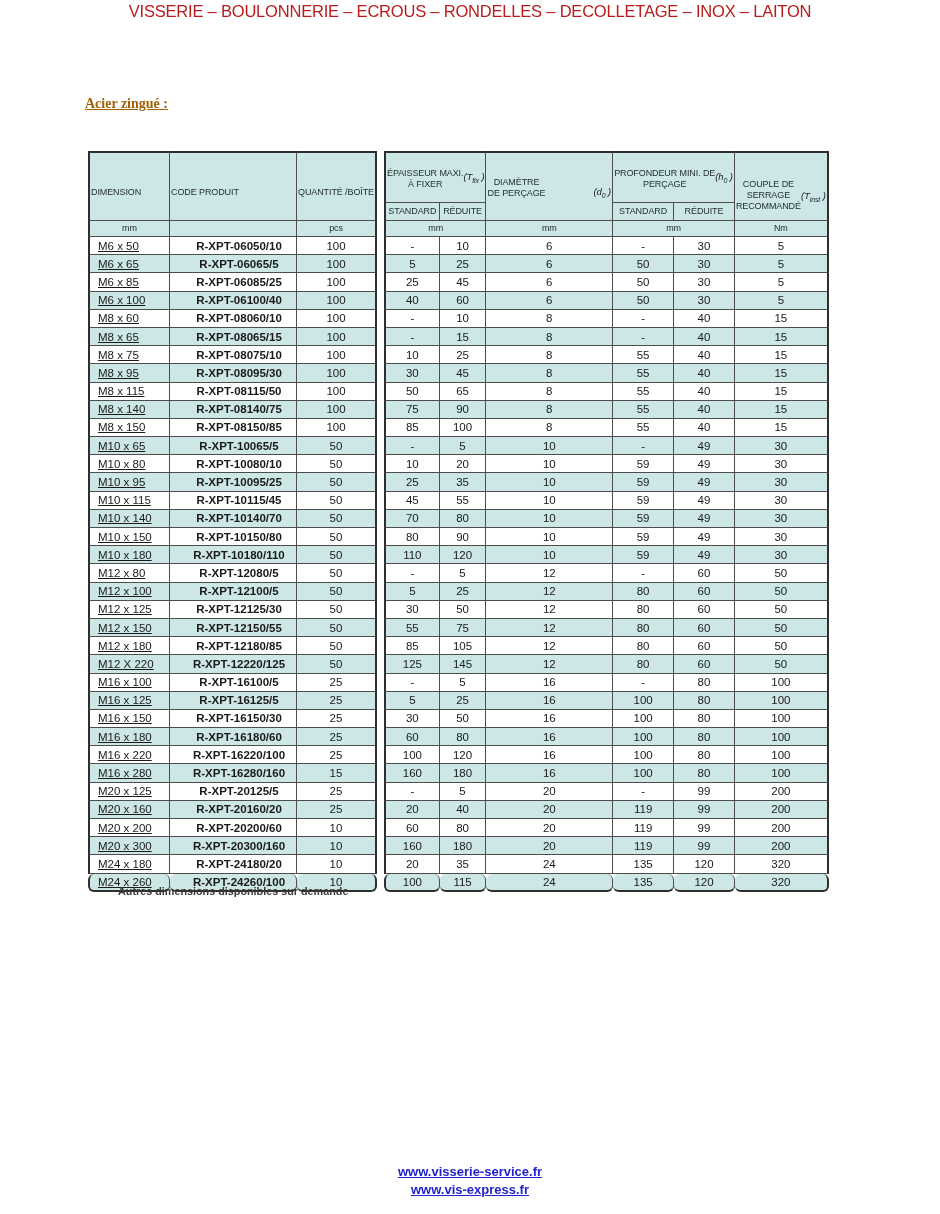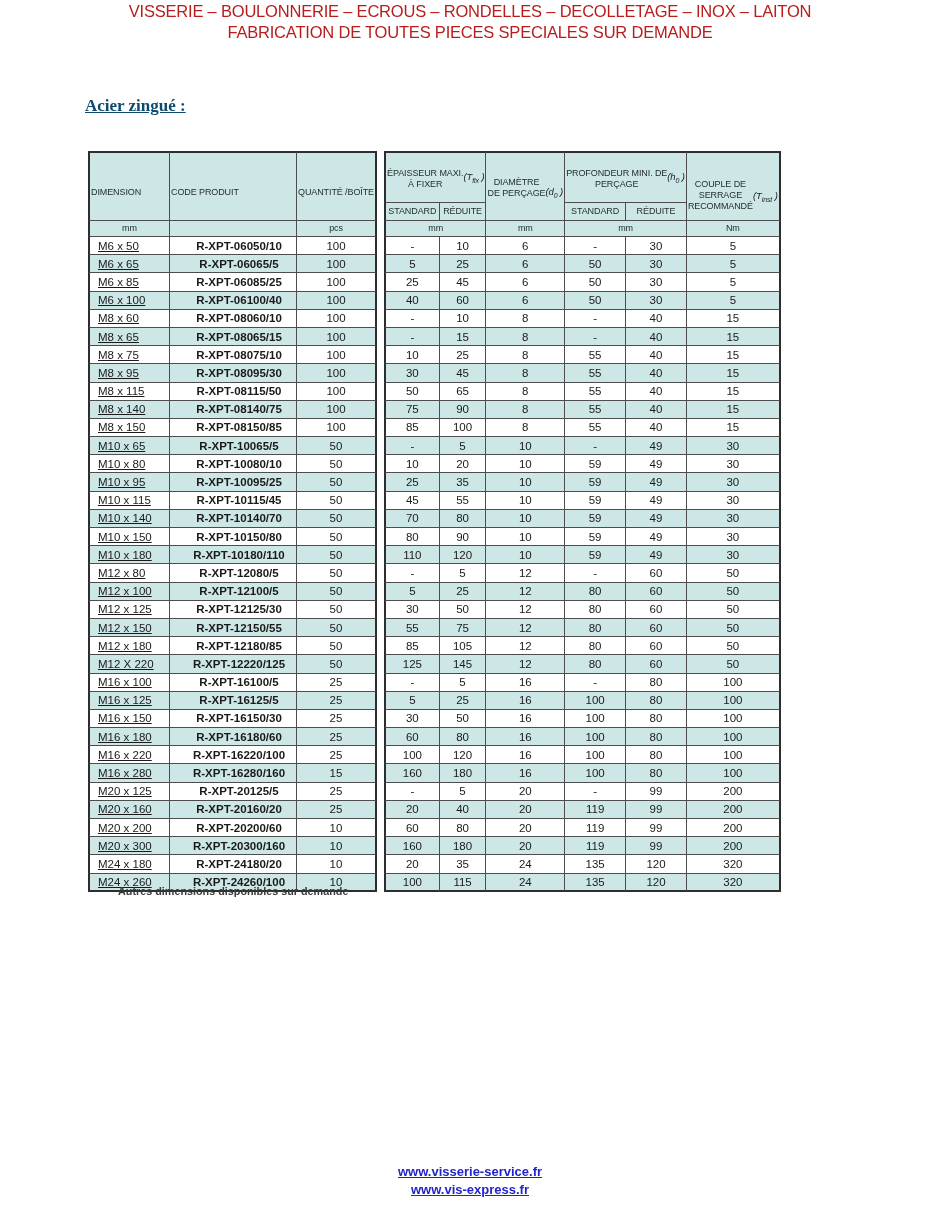--- a/index.html
+++ b/index.html
@@ -9,22 +9,22 @@
     font-family: "Liberation Sans", sans-serif; color:#1c1c1c;
     overflow: hidden;
   }
   .page-header {
     position:absolute; top:1px; left:0; width:100%;
     text-align:center; font-size:16.5px; line-height:21px; color:#b91c1c;
     letter-spacing:-0.2px;
   }
   .section-title {
     position:absolute; left:85px; top:96px;
-    font-family:"Liberation Serif", serif; font-weight:bold; font-size:17px;
-    text-decoration:underline; color:#0c4a6e;
+    font-family:"Liberation Serif", serif; font-weight:bold; font-size:14px;
+    text-decoration:underline; color:#a16207;
   }
   table.spec-table {
     position:absolute; left:88px; top:151px;
     border-collapse:separate; border-spacing:0; table-layout:fixed;
   }
   .spec-table col.c0{width:82px}.spec-table col.c1{width:127px}.spec-table col.c2{width:66px}
   .spec-table col.cg{width:7px}
   .spec-table col.c4{width:42px}.spec-table col.c5{width:43px}.spec-table col.c6{width:55px}
   .spec-table col.c7{width:48px}.spec-table col.c8{width:49px}.spec-table col.c9{width:81px}
 
@@ -33,21 +33,21 @@
     padding:0; text-align:center; vertical-align:middle;
     font-size:11.5px; color:#1a1a1a; overflow:hidden; white-space:nowrap;
   }
   .spec-table thead th {
     background: var(--fill,#cde6e6); font-weight:normal; font-size:9px;
     color:#1f2a2a; letter-spacing:-0.1px; line-height:11px;
   }
   .spec-table .bl2 { border-left:2px solid #2e2e2e; }
   .spec-table .br2 { border-right:2px solid #2e2e2e; }
   .spec-table .bt2 { border-top:2px solid #2e2e2e; }
-  .spec-table .bb2 { border-bottom:2px solid #2e2e2e; }
+  .spec-table .bb2 { border-bottom:2px solid #2e2e2e;border-radius:6px; }
   .spec-table .gap { border:none !important; background:#ffffff !important; }
 
   .spec-table thead tr.hr1 { height:52px; }
   .spec-table thead tr.hr2 { height:18px; }
   .spec-table thead tr.hr3 { height:16px; }
   .spec-table tbody tr { height:18.2px; }
   .spec-table tbody tr:nth-child(even) td:not(.gap) { background: var(--fill,#cde6e6); }
 
   .hcell { display:flex; flex-direction:row; justify-content:space-between;
            height:100%; padding:4px 1px 2px 1px; align-items:center; }
@@ -69,21 +69,20 @@
   .footer-links a {
     display:block; font-size:13px; font-weight:bold;
     color: var(--link,#2323cc); text-decoration:underline; cursor:pointer;
   }
 </style>
 </head>
 <body style="--fill: #cde6e6; --link: #2323cc;">
 
 <div class="page-header">
   <div>VISSERIE – BOULONNERIE – ECROUS – RONDELLES – DECOLLETAGE – INOX – LAITON</div>
-  <div>FABRICATION DE TOUTES PIECES SPECIALES SUR DEMANDE</div>
 </div>
 
 <div class="section-title">Acier zingué :</div>
 
 <table class="spec-table">
   <colgroup>
     <col class="c0">
       <col class="c1">
       <col class="c2">
       <col class="cg">
@@ -116,21 +115,21 @@
       <th colspan="2" class="bl2 bt2">
         <div class="hcell">
           <span>
             <span class="tl">ÉPAISSEUR MAXI.</span><br>
             <span class="tl">À FIXER</span>
           </span>
           <span class="sym"><span>(T</span><sub>fix</sub><span> )</span></span>
         </div>
       </th>
       <th rowspan="2" class="bt2">
-        <div class="hcell toppad" style="padding-top:6px;">
+        <div class="hcell toppad" style="padding-top:6px;gap:48px;">
           <span>
             <span class="tl">DIAMÈTRE</span><br>
             <span class="tl">DE PERÇAGE</span>
           </span>
           <span class="sym" style="margin-top:10px;"><span>(d</span><sub>0</sub><span> )</span></span>
         </div>
       </th>
       <th colspan="2" class="bt2">
         <div class="hcell">
           <span>

